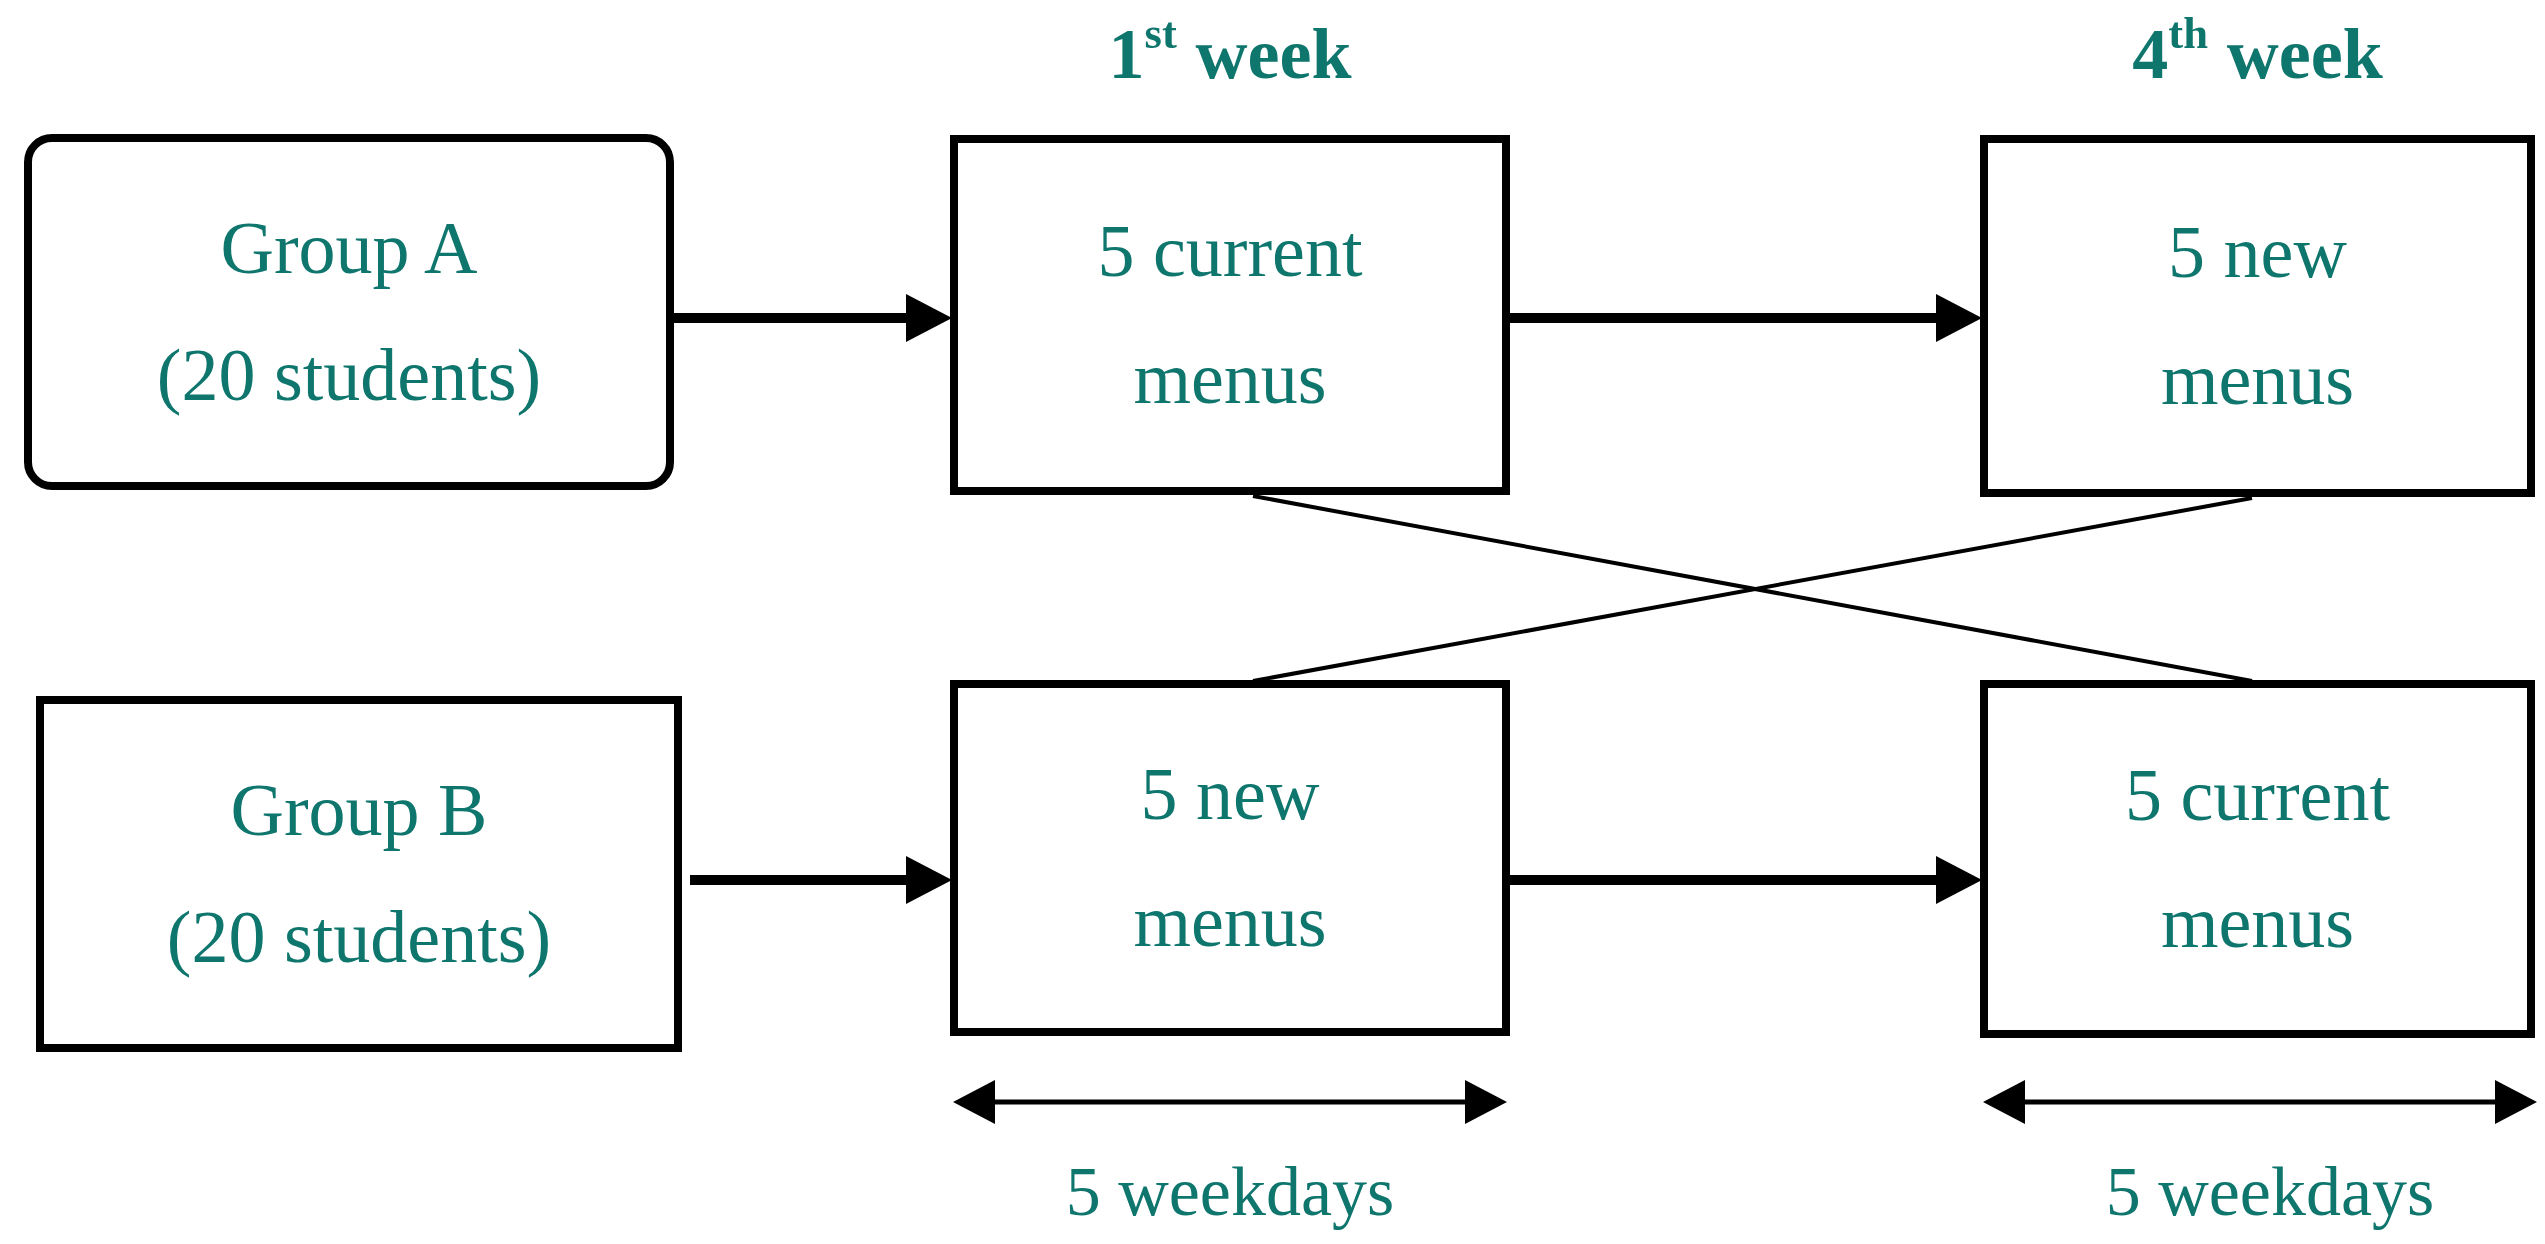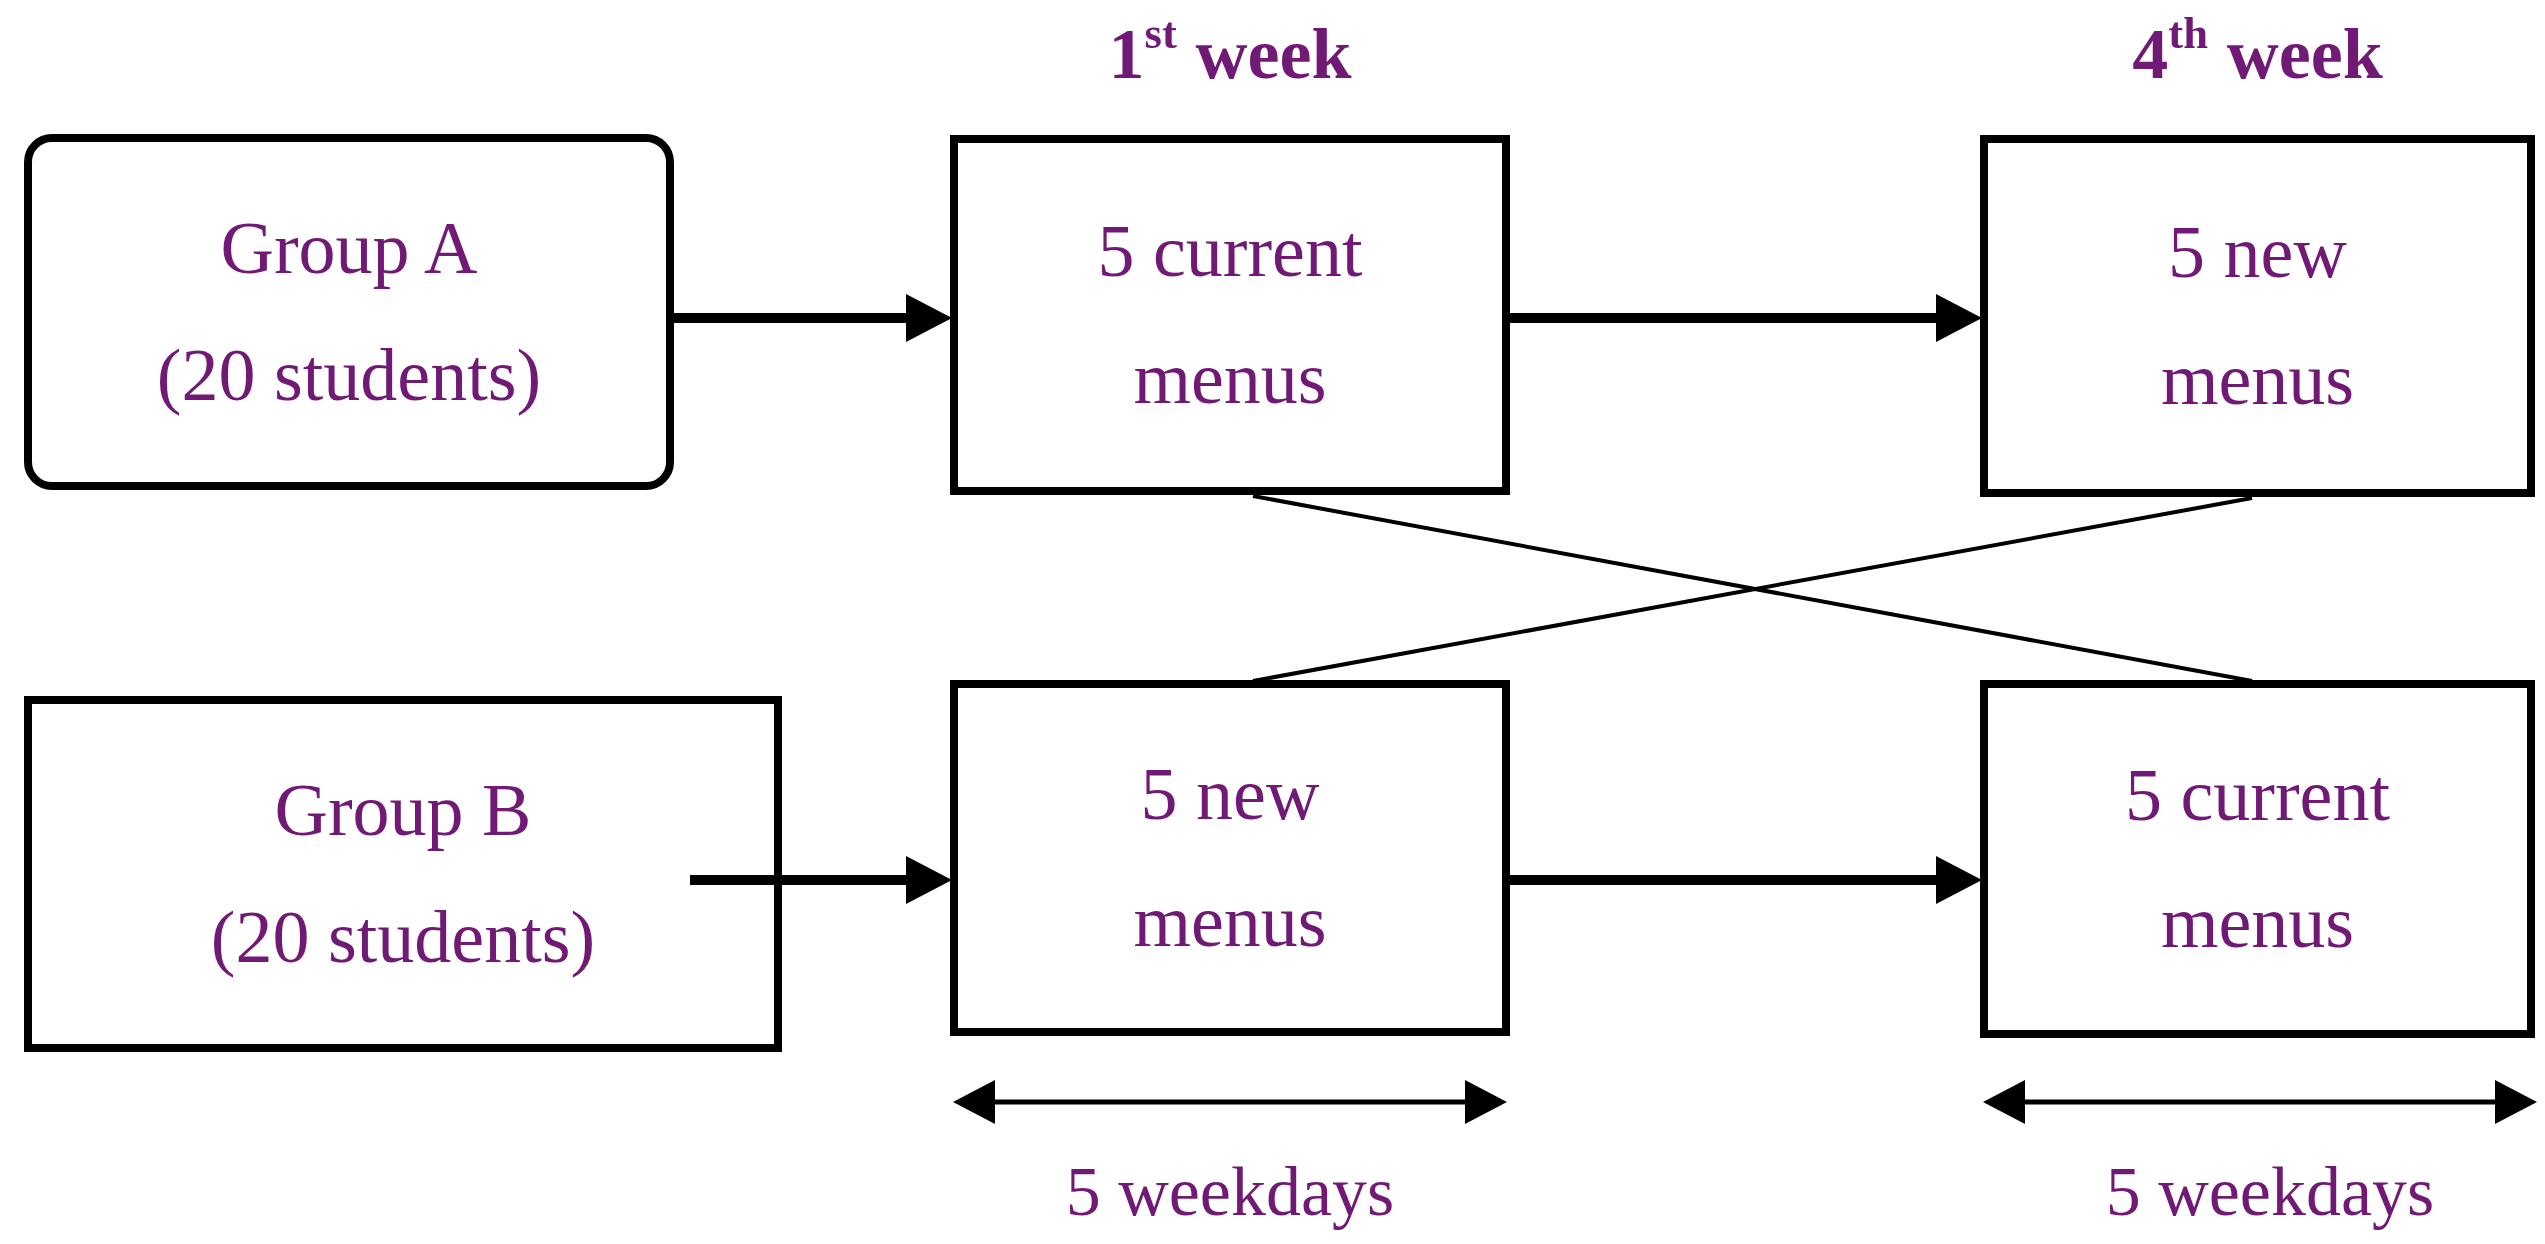--- a/index.html
+++ b/index.html
@@ -1,20 +1,20 @@
 <!DOCTYPE html>
 <html><head>
 <meta charset="utf-8">
 <style>
   html,body{margin:0;padding:0;background:#ffffff;}
   .canvas{
     position:relative;
     width:2545px;height:1244px;
     background:#ffffff;
-    color:#701a75;
+    color:#0f766e;
     font-family:"Liberation Serif", serif;
     overflow:hidden;
   }
   
   .hdr{
     position:absolute;
     text-align:center;
     font-weight:bold;
     font-size:72px;
     line-height:1.1;
@@ -102,21 +102,21 @@
   </div>
   <div class="box" style="left:950px;top:135px;width:560px;height:360px;">
     <div>5 current</div>
     <div>menus</div>
   </div>
   <div class="box" style="left:1980px;top:135px;width:555px;height:362px;">
     <div>5 new</div>
     <div>menus</div>
   </div>
 
-  <div class="box" style="left:24px;top:696px;width:758px;height:356px;">
+  <div class="box" style="left:36px;top:696px;width:646px;height:356px;">
     <div>Group B</div>
     <div>(20 students)</div>
   </div>
   <div class="box" style="left:950px;top:680px;width:560px;height:356px;">
     <div>5 new</div>
     <div>menus</div>
   </div>
   <div class="box" style="left:1980px;top:680px;width:555px;height:358px;">
     <div>5 current</div>
     <div>menus</div>

